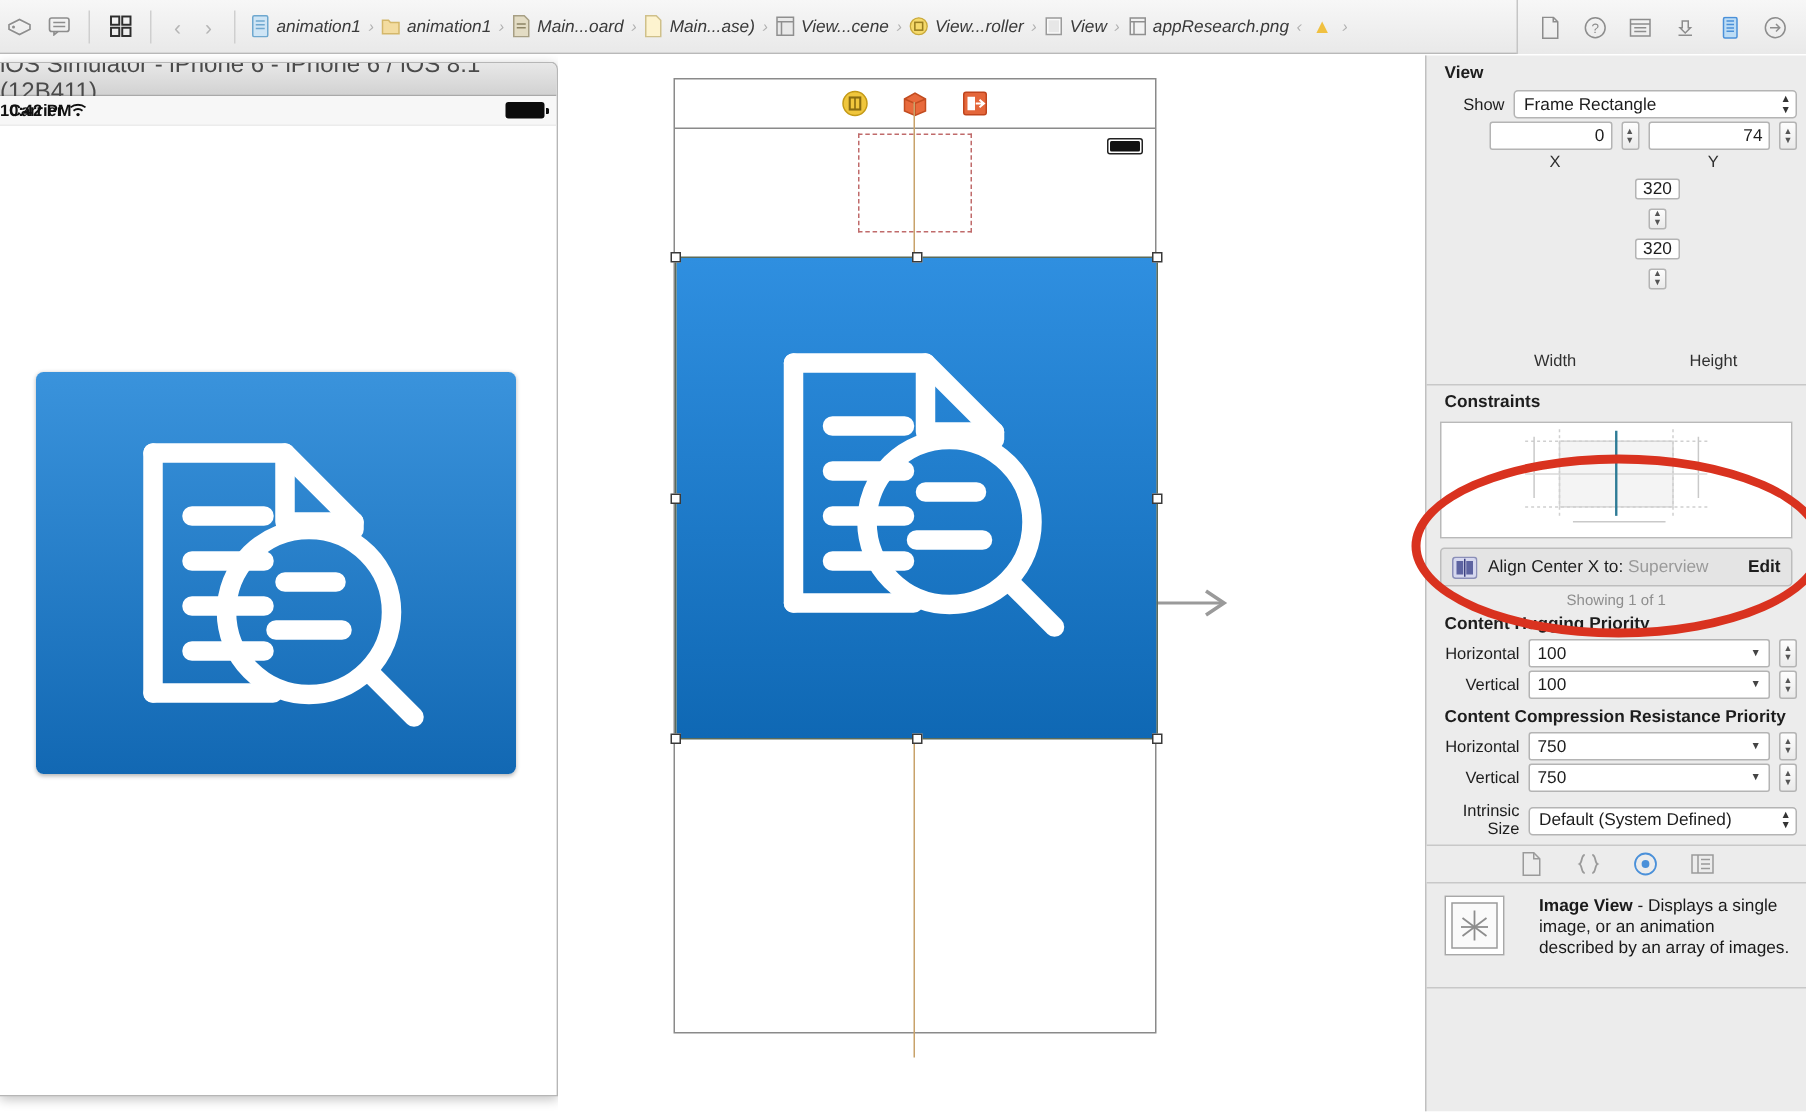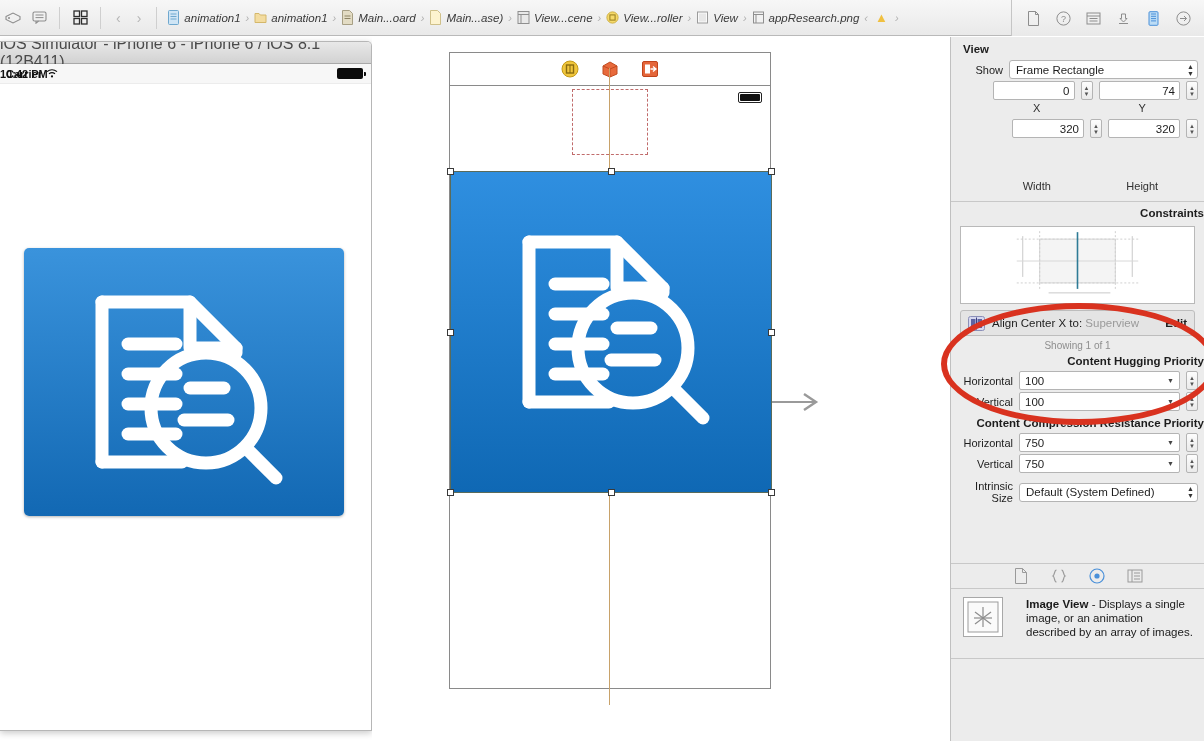--- a/index.html
+++ b/index.html
@@ -178,21 +178,21 @@
     padding: 0 3px 0 6px; font-size: 11.5px;
   }
   .select .chev {
     display: flex; flex-direction: column; align-items: center;
     font-size: 7px; line-height: 7px; color: #333;
   }
   .sub {
     display: flex; padding-top: 1px; padding-bottom: 4px;
   }
   .sub span { font-size: 11px; color: #303030; text-align: center; }
-  .group-title { font-weight: bold; font-size: 11.5px; padding: 5px 0 3px 12px; text-align: right; }
+  .group-title { font-weight: bold; font-size: 11.5px; padding: 5px 0 3px 12px; }
   .divider { height: 1px; background: #c8c8c8; margin: 5px 0 0 0; }
   .constraint-box {
     margin: 4px 9px 0 9px; height: 78px; background: #fff;
     border: 1px solid #b9b9b9; position: relative; overflow: hidden;
   }
   .ctr-row {
     margin: 6px 9px 0 9px; height: 26px; background: #e4e4e4;
     border: 1px solid #bdbdbd; border-radius: 3px;
     display: flex; align-items: center; gap: 7px; padding: 0 7px;
   }
@@ -531,21 +531,21 @@
           <i>▼</i>
         </div>
     </div>
     <div class="sub" style="padding-left:42px;padding-right:6px;">
       <span style="flex:1">X</span>
       <span style="width:18px"></span>
       <span style="flex:1">Y</span>
       <span style="width:12px"></span>
     </div>
 
-    <div class="row" style="padding-left:61px;">
+    <div class="row" style="padding-left:61px;flex-direction:column;">
       <div class="fld num">
           <span>320</span>
         </div>
       <div class="stepper">
           <i>▲</i>
           <i>▼</i>
         </div>
       <div class="fld num">
           <span>320</span>
         </div>

